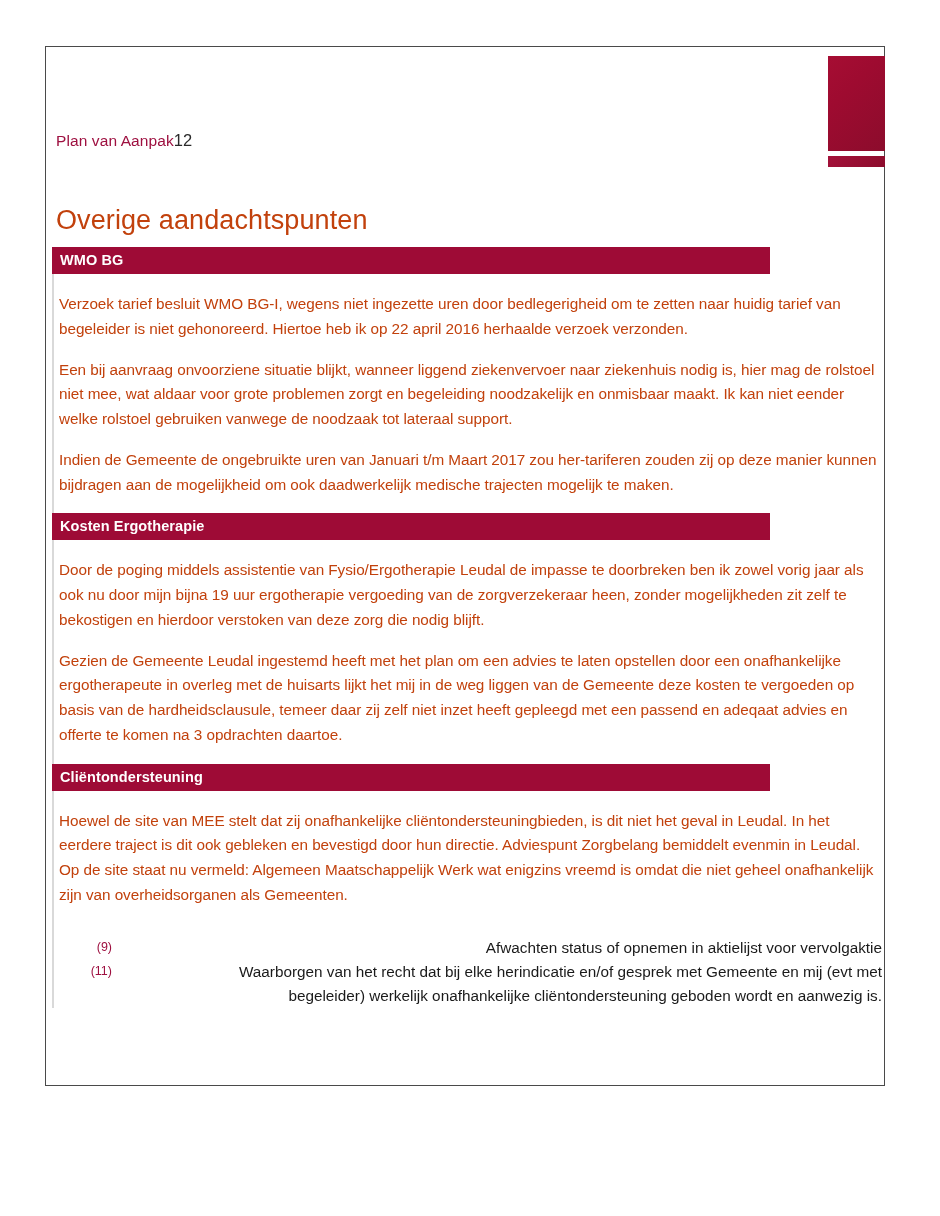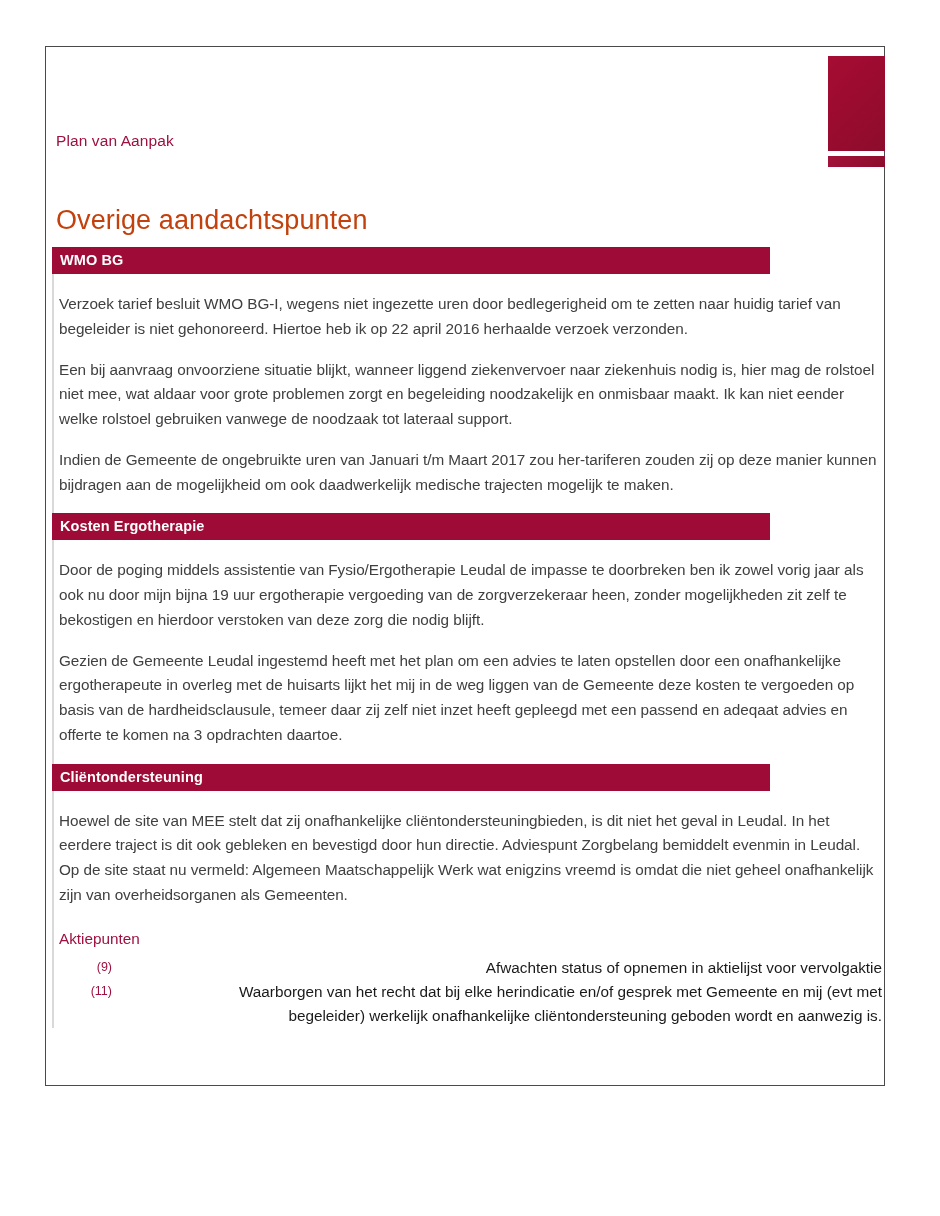--- a/index.html
+++ b/index.html
@@ -48,21 +48,21 @@
   }
 
   
   .header {
     position: absolute;
     left: 10px;
     top: 84px;
     width: 790px;
     display: flex;
     align-items: baseline;
-    justify-content: space-between;
+    justify-content: flex-start;
   }
   .doc-title {
     font-size: 15.5px;
     color: #9e1040;
     letter-spacing: 0.1px;
   }
   .page-number {
     font-size: 16.5px;
     color: #2a2a2a;
   }
@@ -102,21 +102,21 @@
   .body-block {
     border-left: 2px solid #d9d9d9;
     padding-left: 5px;
     margin-left: 2px;
   }
 
   .body-block p {
     margin: 0;
     font-size: 15.3px;
     line-height: 1.62;
-    color: #404040;
+    color: #c2410c;
     letter-spacing: -0.05px;
   }
   .gap-before { margin-top: 16px !important; }
 
   .pad-top { height: 18px; }
   .pad-bottom { height: 16px; }
   .pad-mid { height: 20px; }
 
   .sub-heading {
     font-size: 15.3px;
@@ -188,21 +188,20 @@
       <p class="gap-before">Gezien de Gemeente Leudal ingestemd heeft met het plan om een advies te laten opstellen door een onafhankelijke ergotherapeute in overleg met de huisarts lijkt het mij in de weg liggen van de Gemeente deze kosten te vergoeden op basis van de hardheidsclausule, temeer daar zij zelf niet inzet heeft gepleegd met een passend en adeqaat advies en offerte te komen na 3 opdrachten daartoe.</p>
       <div class="pad-bottom"></div>
     </div>
 
     <div class="section-bar">Cliëntondersteuning</div>
     <div class="body-block">
       <div class="pad-top"></div>
       <p>Hoewel de site van MEE stelt dat zij onafhankelijke cliëntondersteuningbieden, is dit niet het geval in Leudal. In het eerdere traject is dit ook gebleken en bevestigd door hun directie. Adviespunt Zorgbelang bemiddelt evenmin in Leudal. Op de site staat nu vermeld: Algemeen Maatschappelijk Werk wat enigzins vreemd is omdat die niet geheel onafhankelijk zijn van overheidsorganen als Gemeenten.</p>
       <div class="pad-mid"></div>
 
-      <div class="sub-heading">Aktiepunten</div>
 
       <ul class="action-list">
         <li class="action-item">
           <span class="action-num">(9)</span>
           <span class="action-text">Afwachten status of opnemen in aktielijst voor vervolgaktie</span>
         </li>
         <li class="action-item">
           <span class="action-num">(11)</span>
           <span class="action-text">
             <span>Waarborgen van het recht dat bij elke herindicatie en/of gesprek met Gemeente en mij (evt met</span>

